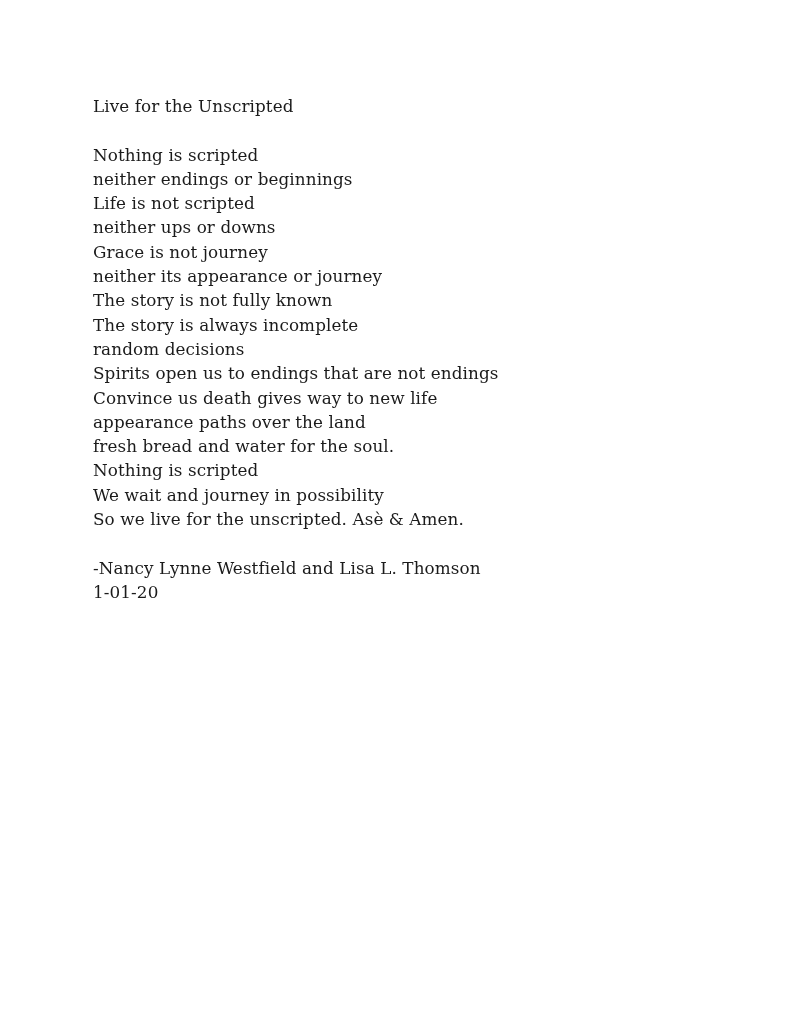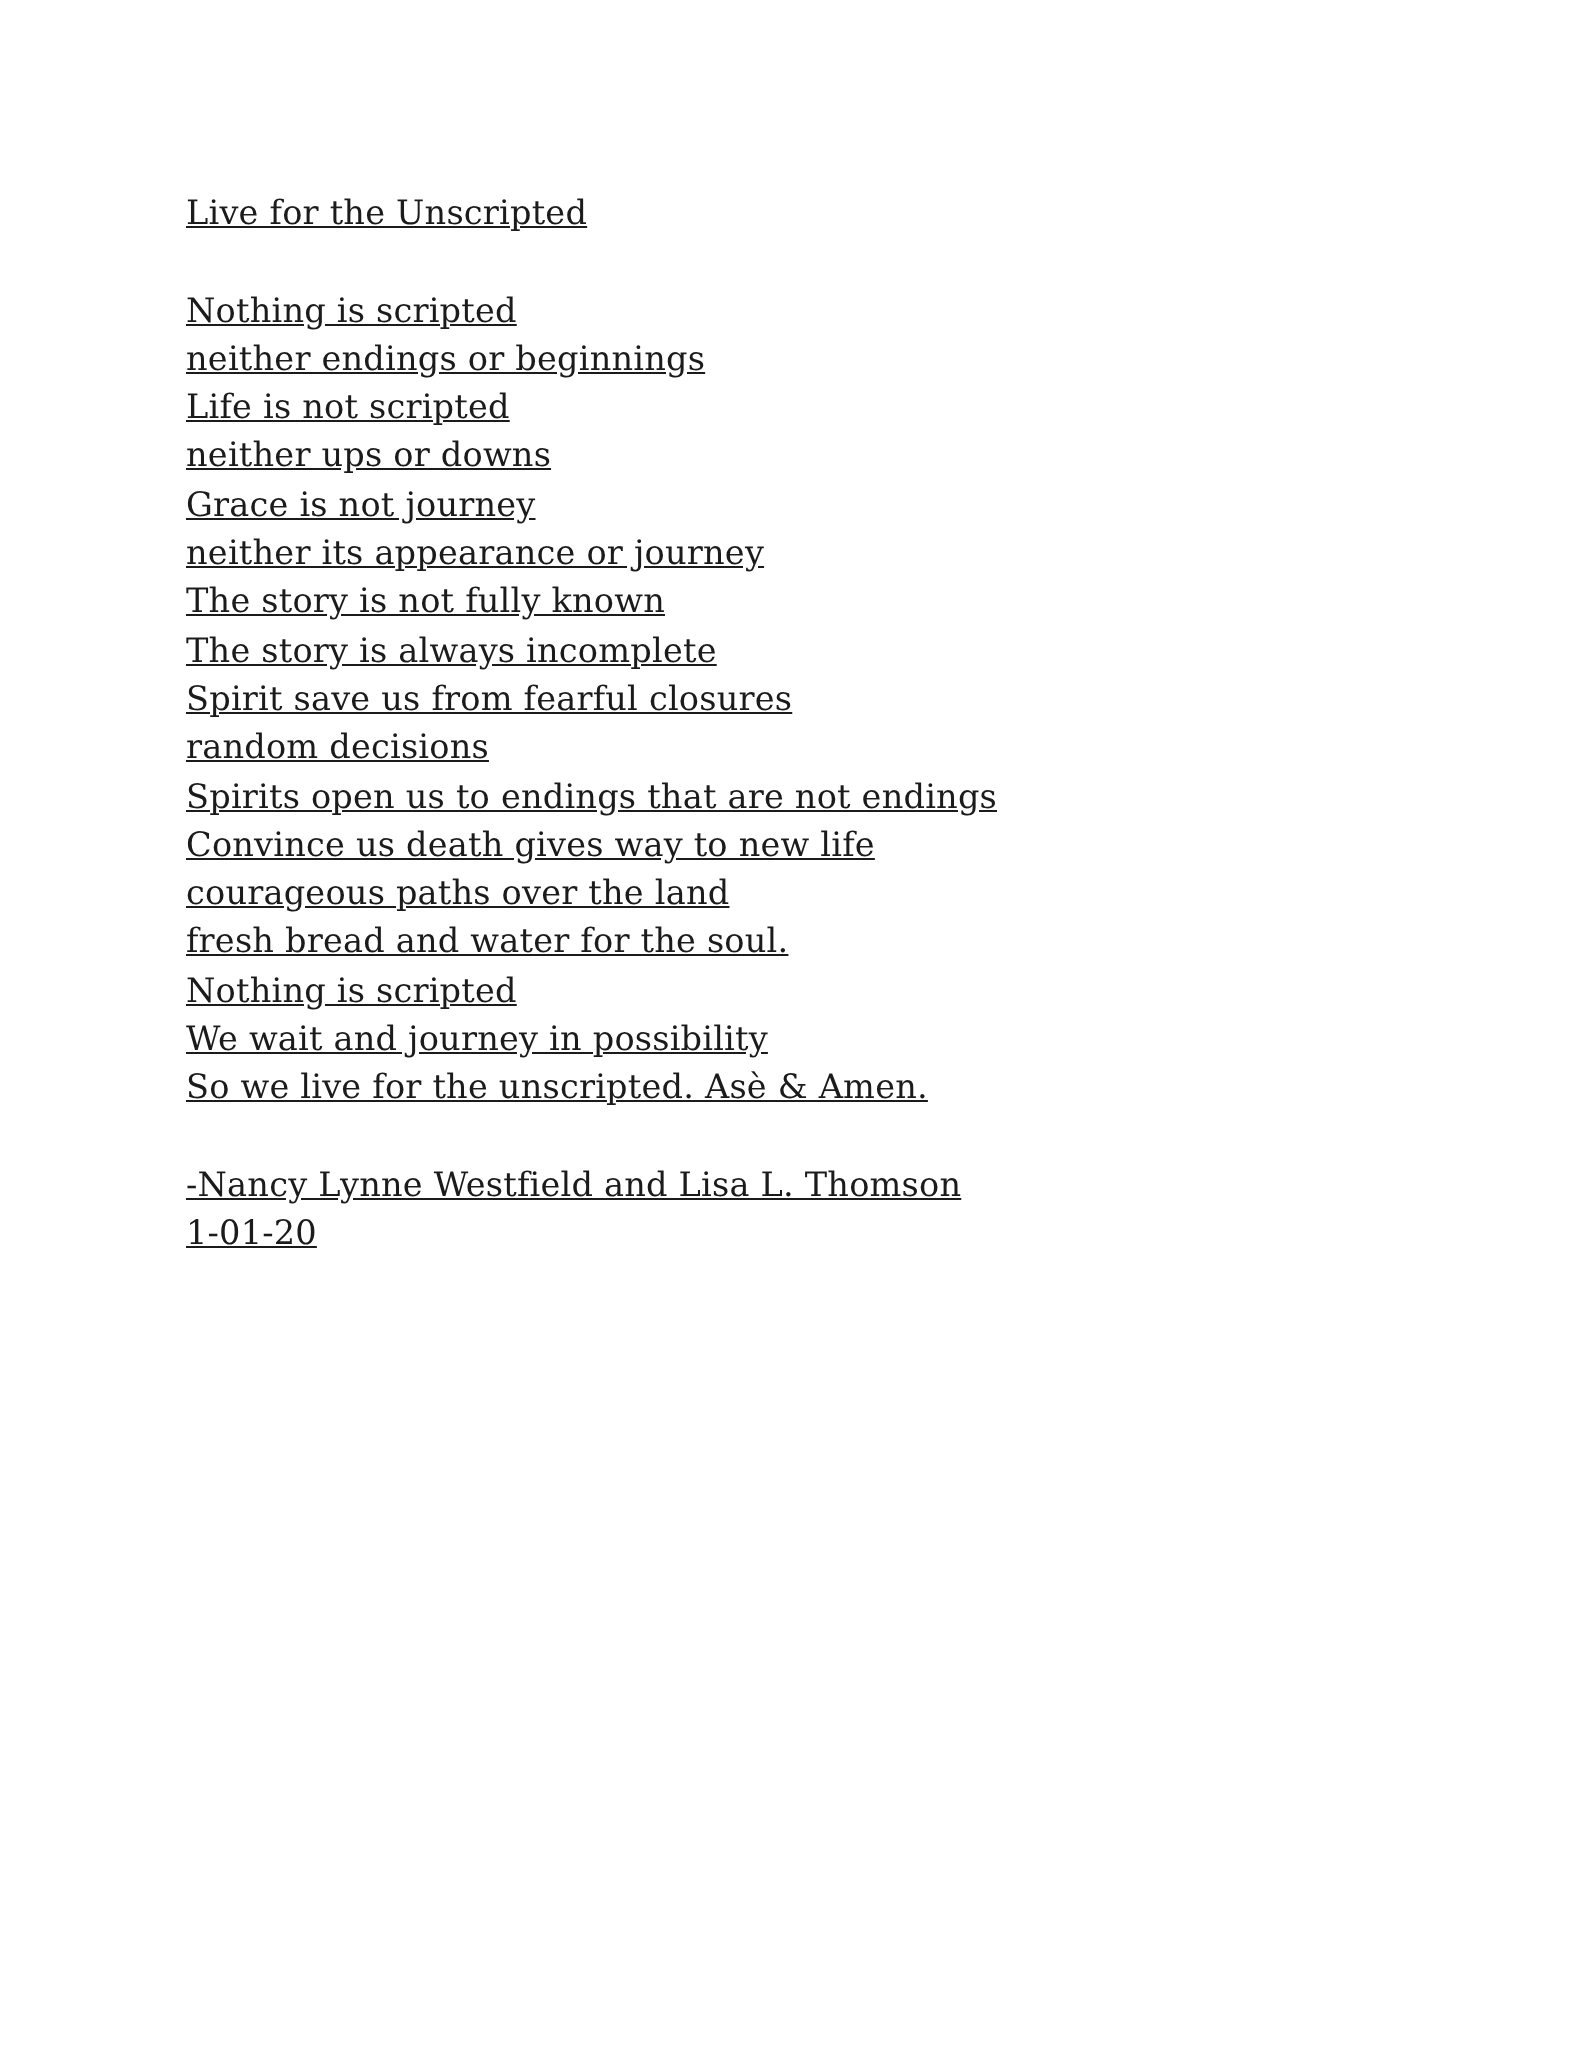--- a/index.html
+++ b/index.html
@@ -17,21 +17,20 @@
     color: #1b1b1b;
   }
   .doc-body {
     position: absolute;
     top: 94px;
     left: 93px;
     right: 24px;
     font-size: 16.8px;
     line-height: 24.3px;
     letter-spacing: 0.1px;
-    text-decoration: underline;
   }
   .doc-line {
     white-space: pre;
     min-height: 24.3px;
   }
   .blank-line {
     height: 24.3px;
   }
 </style>
 </head>
@@ -44,25 +43,24 @@
     <div class="blank-line"></div>
 
     <div class="doc-line">Nothing is scripted</div>
     <div class="doc-line">neither endings or beginnings</div>
     <div class="doc-line">Life is not scripted</div>
     <div class="doc-line">neither ups or downs</div>
     <div class="doc-line">Grace is not journey</div>
     <div class="doc-line">neither its appearance or journey</div>
     <div class="doc-line">The story is not fully known</div>
     <div class="doc-line">The story is always incomplete</div>
-    <div class="doc-line">Spirit save us from fearful closures</div>
     <div class="doc-line">random decisions</div>
     <div class="doc-line">Spirits open us to endings that are not endings</div>
     <div class="doc-line">Convince us death gives way to new life</div>
-    <div class="doc-line">courageous paths over the land</div>
+    <div class="doc-line">appearance paths over the land</div>
     <div class="doc-line">fresh bread and water for the soul.</div>
     <div class="doc-line">Nothing is scripted</div>
     <div class="doc-line">We wait and journey in possibility</div>
     <div class="doc-line">So we live for the unscripted. Asè &amp; Amen.</div>
 
     <div class="blank-line"></div>
     <div class="doc-line">-Nancy Lynne Westfield and Lisa L. Thomson</div>
     <div class="doc-line">1-01-20</div>
 
   </div>

